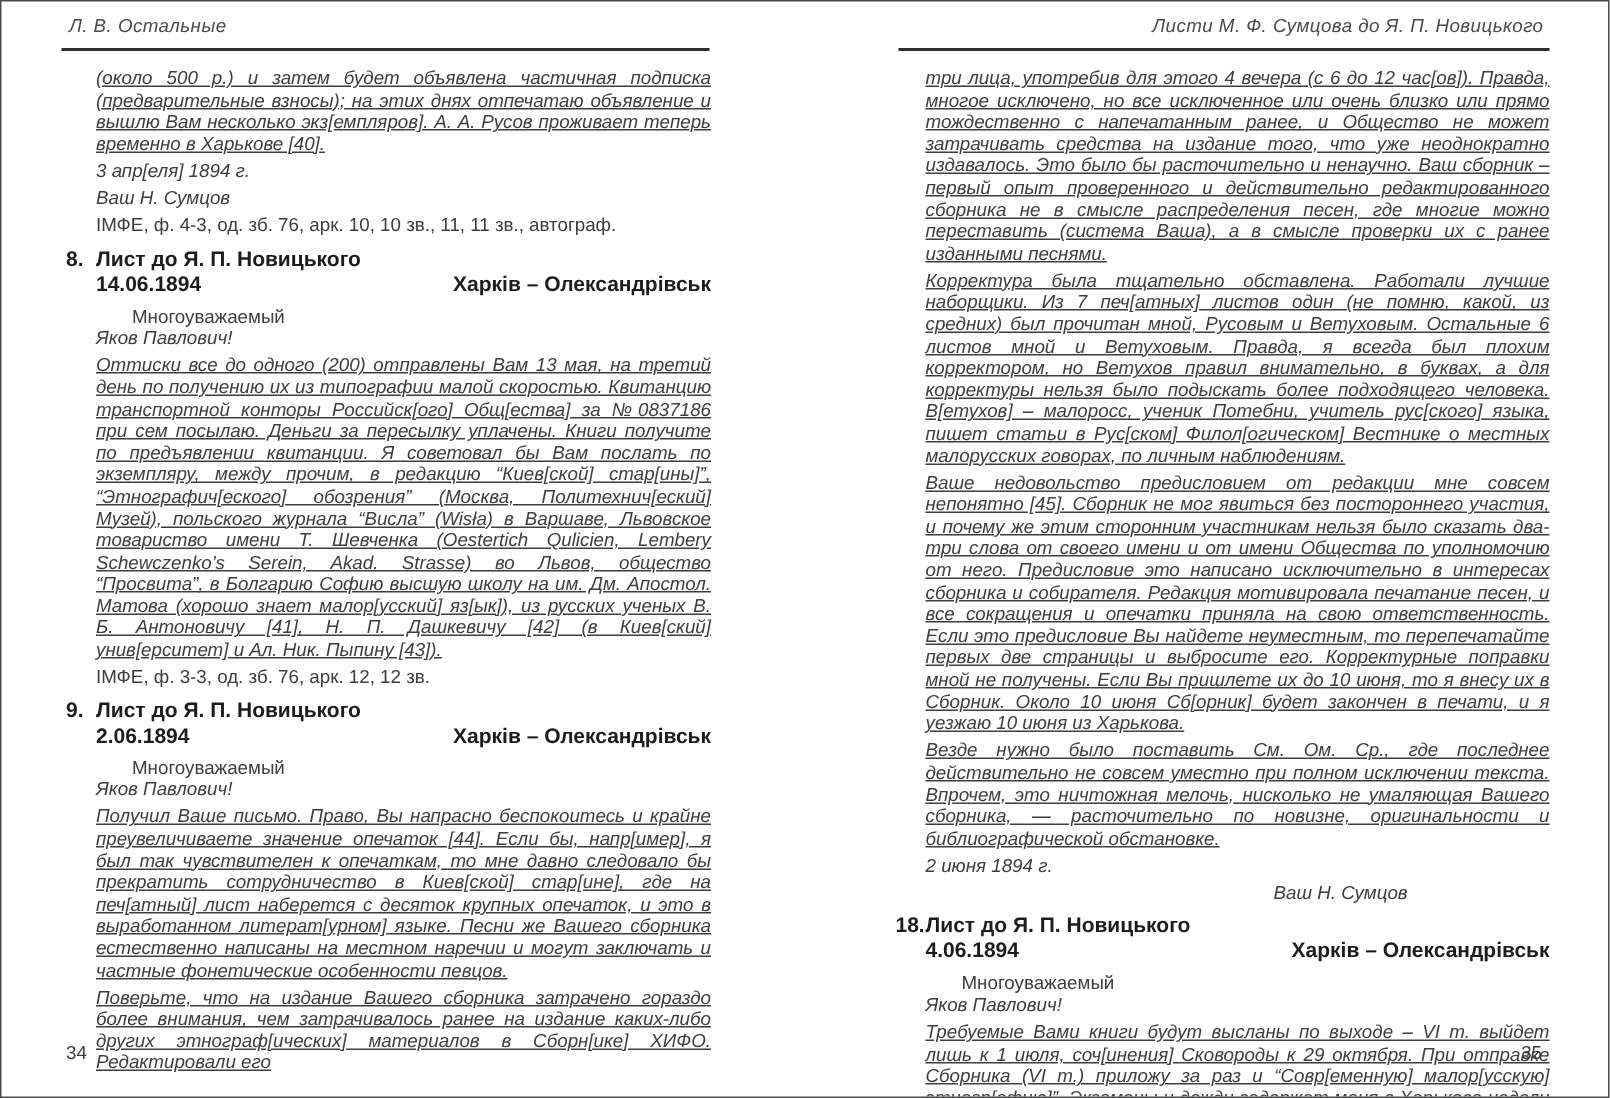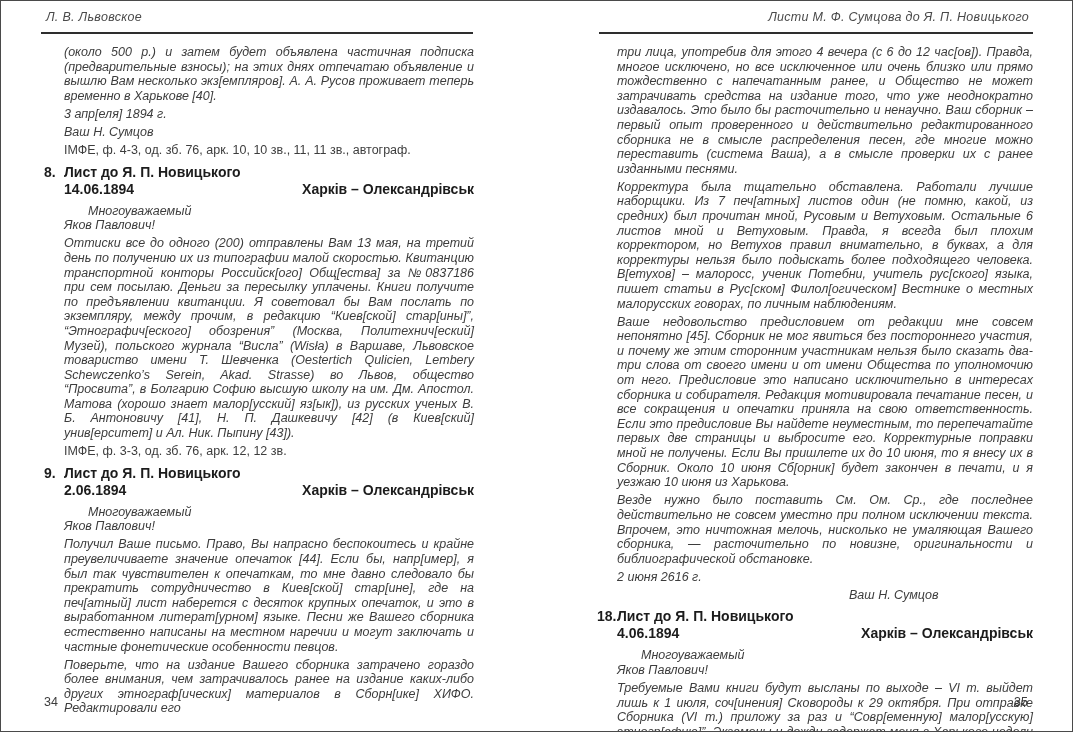--- a/index.html
+++ b/index.html
@@ -40,24 +40,24 @@
   .col {
     position: absolute;
     top: 44px;
     font-size: 12.5px;
     line-height: 14.6px;
   }
   .col-left  { left: 43px;  width: 430px; }
   .col-right { left: 596px; width: 436px; }
 
   .col p { margin: 0 0 3.5px 20px; }
-  p.body  { font-style: italic; text-align: justify; }
+  p.body  { font-style: italic; text-align: justify; text-decoration: underline; }
   p.line  { font-style: italic; }
   p.plain { font-style: normal; text-align: justify; }
-  p.greet { font-style: italic; margin-bottom: 0; margin-left: 44px; }
+  p.greet { margin-bottom: 0; margin-left: 44px; }
   p.greet-last { font-style: italic; margin-bottom: 3.5px; }
   p.sig-right { font-style: italic; margin-left: 252px; }
 
   
   .letter-head {
     font-weight: bold;
     color: #1c1c1c;
     font-size: 14px;
     line-height: 17px;
     margin: 6px 0 6px 0;
@@ -76,21 +76,21 @@
     top: 694px;
     font-size: 12.5px;
     color: #3d3d3d;
   }
   .pn-left  { left: 43px; }
   .pn-right { right: 44px; }
 </style>
 </head>
 <body>
 
-<div class="rh rh-left">Л. В. Львовское</div>
+<div class="rh rh-left">Л. В. Остальные</div>
 <div class="rh rh-right">Листи М. Ф. Сумцова до Я. П. Новицького</div>
 <div class="rule rule-left"></div>
 <div class="rule rule-right"></div>
 
 <div class="col col-left">
 
   <p class="body">(около 500 р.) и затем будет объявлена частичная подписка (предварительные взносы); на этих днях отпечатаю объявление и вышлю Вам несколько экз[емпляров]. А. А. Русов проживает теперь временно в Харькове [40].</p>
   <p class="line">3 апр[еля] 1894 г.</p>
   <p class="line">Ваш Н. Сумцов</p>
   <p class="plain">ІМФЕ, ф. 4-3, од. зб. 76, арк. 10, 10 зв., 11, 11 зв., автограф.</p>
@@ -125,21 +125,21 @@
   <p class="body">Получил Ваше письмо. Право, Вы напрасно беспокоитесь и крайне преувеличиваете значение опечаток [44]. Если бы, напр[имер], я был так чувствителен к опечаткам, то мне давно следовало бы прекратить сотрудничество в Киев[ской] стар[ине], где на печ[атный] лист наберется с десяток крупных опечаток, и это в выработанном литерат[урном] языке. Песни же Вашего сборника естественно написаны на местном наречии и могут заключать и частные фонетические особенности певцов.</p>
   <p class="body">Поверьте, что на издание Вашего сборника затрачено гораздо более внимания, чем затрачивалось ранее на издание каких-либо других этнограф[ических] материалов в Сборн[ике] ХИФО. Редактировали его</p>
 </div>
 
 <div class="col col-right">
 
   <p class="body">три лица, употребив для этого 4 вечера (с 6 до 12 час[ов]). Правда, многое исключено, но все исключенное или очень близко или прямо тождественно с напечатанным ранее, и Общество не может затрачивать средства на издание того, что уже неоднократно издавалось. Это было бы расточительно и ненаучно. Ваш сборник – первый опыт проверенного и действительно редактированного сборника не в смысле распределения песен, где многие можно переставить (система Ваша), а в смысле проверки их с ранее изданными песнями.</p>
   <p class="body">Корректура была тщательно обставлена. Работали лучшие наборщики. Из 7 печ[атных] листов один (не помню, какой, из средних) был прочитан мной, Русовым и Ветуховым. Остальные 6 листов мной и Ветуховым. Правда, я всегда был плохим корректором, но Ветухов правил внимательно, в буквах, а для корректуры нельзя было подыскать более подходящего человека. В[етухов] – малоросс, ученик Потебни, учитель рус[ского] языка, пишет статьи в Рус[ском] Филол[огическом] Вестнике о местных малорусских говорах, по личным наблюдениям.</p>
   <p class="body">Ваше недовольство предисловием от редакции мне совсем непонятно [45]. Сборник не мог явиться без постороннего участия, и почему же этим сторонним участникам нельзя было сказать два-три слова от своего имени и от имени Общества по уполномочию от него. Предисловие это написано исключительно в интересах сборника и собирателя. Редакция мотивировала печатание песен, и все сокращения и опечатки приняла на свою ответственность. Если это предисловие Вы найдете неуместным, то перепечатайте первых две страницы и выбросите его. Корректурные поправки мной не получены. Если Вы пришлете их до 10 июня, то я внесу их в Сборник. Около 10 июня Сб[орник] будет закончен в печати, и я уезжаю 10 июня из Харькова.</p>
   <p class="body">Везде нужно было поставить См. Ом. Ср., где последнее действительно не совсем уместно при полном исключении текста. Впрочем, это ничтожная мелочь, нисколько не умаляющая Вашего сборника, — расточительно по новизне, оригинальности и библиографической обстановке.</p>
-  <p class="line">2 июня 2616 г.</p>
+  <p class="line">2 июня 1894 г.</p>
   <p class="sig-right">Ваш Н. Сумцов</p>
 
   <div class="letter-head">
     <div class="lh1">
       <span class="num">18.</span>
       <span>Лист до Я. П. Новицького</span>
     </div>
     <div class="lh2">
       <span>4.06.1894</span>
       <span>Харків – Олександрівськ</span>

